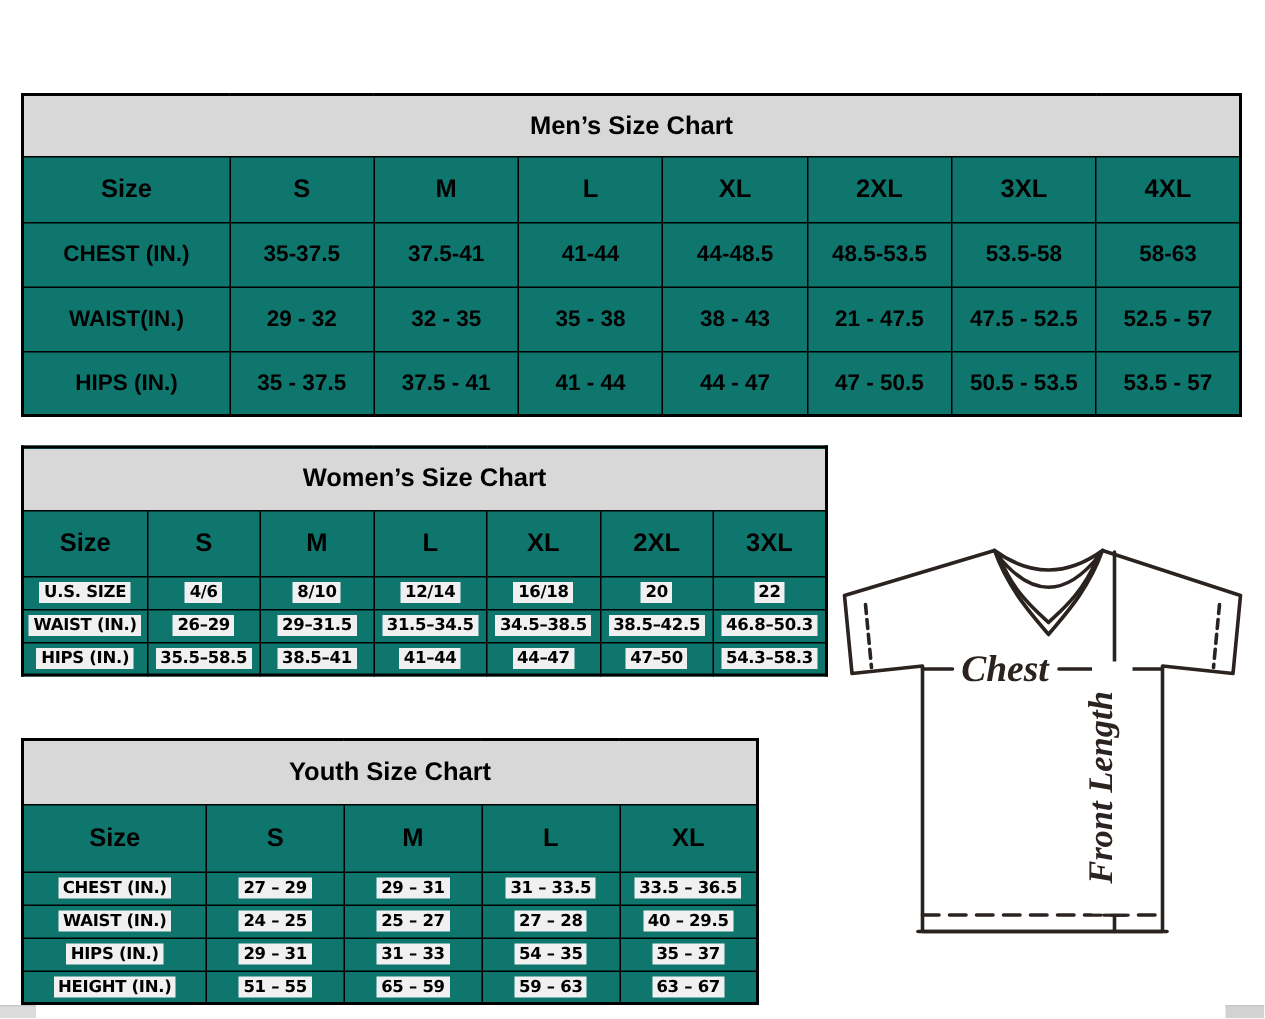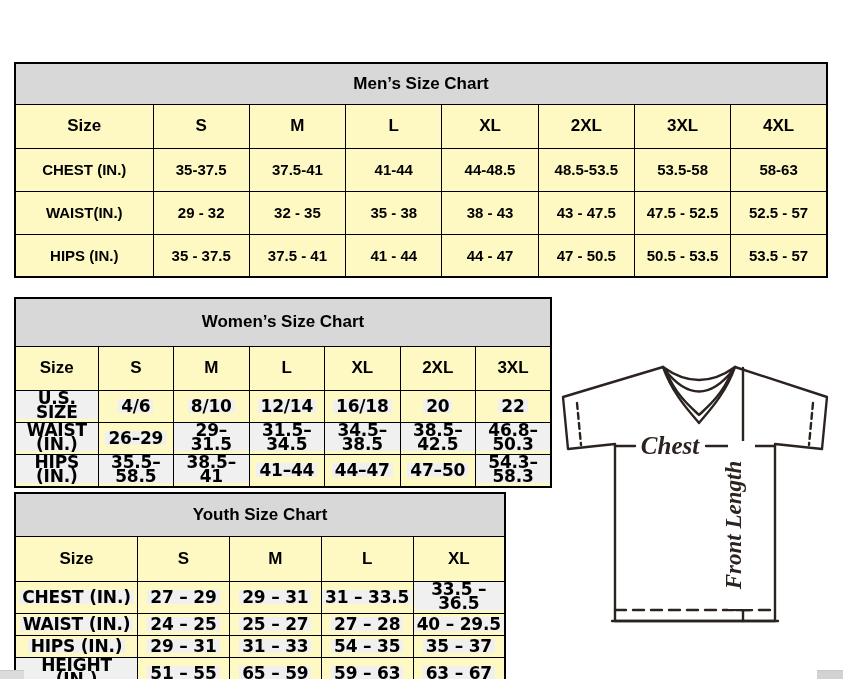--- a/index.html
+++ b/index.html
@@ -1,44 +1,44 @@
 <!DOCTYPE html>
 <html><head>
 <meta charset="utf-8">
 <style>
   html,body{margin:0;padding:0;background:#fff;}
   #screen{position:relative;width:843px;height:679px;background:#ffffff;overflow:hidden;
           font-family:"Liberation Sans",sans-serif;color:#000;}
   .page-title{position:absolute;left:0;top:6px;width:806px;text-align:center;
               font-size:22px;font-weight:bold;letter-spacing:0.2px;}
   table.size-table{position:absolute;border-collapse:collapse;table-layout:fixed;
-                   border:2px solid #000;background:#fef9c3;}
+                   border:2px solid #000;background:#0f766e;}
   table.size-table td,table.size-table th{border:1px solid #000;text-align:center;
                    vertical-align:middle;padding:0;overflow:hidden;}
   th.tbl-title{background:#d8d8d8;font-size:17px;font-weight:bold;border-bottom:1px solid #000;}
   tr.size-row td{font-size:17px;font-weight:bold;}
   tr.data-row td{font-weight:bold;}
   
   #mens-table{left:14px;top:62px;width:814px;}
   #mens-table tr.title-row{height:41px;}
   #mens-table tr.size-row{height:44px;}
   #mens-table tr.data-row{height:43px;}
   #mens-table tr.data-row td{font-size:15px;}
   
   #womens-table{left:14px;top:297px;width:538px;}
-  #womens-table tr.title-row{height:48px;}
+  #womens-table tr.title-row{height:42px;}
   #womens-table tr.size-row{height:44px;}
   #womens-table tr.data-row{height:22px;}
   
   #youth-table{left:14px;top:492px;width:492px;}
   #youth-table tr.title-row{height:43px;}
   #youth-table tr.size-row{height:45px;}
   #youth-table tr.data-row{height:22px;}
   
-  .small-data tr.data-row td{font-family:"DejaVu Sans",sans-serif;font-size:17px;letter-spacing:-0.2px;}
+  .small-data tr.data-row td{font-family:"DejaVu Sans",sans-serif;font-size:11px;letter-spacing:-0.2px;}
   .hl{background:#f0f0f0;padding:0 3px;display:inline-block;line-height:14px;}
   
   #jersey-svg{position:absolute;left:553px;top:353px;width:288px;height:324px;}
   .diagram-label{font-family:"Liberation Serif",serif;font-style:italic;font-weight:bold;}
   
   .scroll-frag{position:absolute;height:8px;background:#dcdcdc;border-top:1px solid #c8c8c8;}
   #frag-left{left:0;bottom:0;width:24px;}
   #frag-right{right:0;bottom:0;width:26px;background:#d2d2d2;}
 </style>
 </head>
@@ -81,21 +81,21 @@
           <td>48.5-53.5</td>
           <td>53.5-58</td>
           <td>58-63</td>
         </tr>
         <tr class="data-row">
           <td>WAIST(IN.)</td>
           <td>29 - 32</td>
           <td>32 - 35</td>
           <td>35 - 38</td>
           <td>38 - 43</td>
-          <td>43 - 47.5</td>
+          <td>21 - 47.5</td>
           <td>47.5 - 52.5</td>
           <td>52.5 - 57</td>
         </tr>
         <tr class="data-row">
           <td>HIPS (IN.)</td>
           <td>35 - 37.5</td>
           <td>37.5 - 41</td>
           <td>41 - 44</td>
           <td>44 - 47</td>
           <td>47 - 50.5</td>

